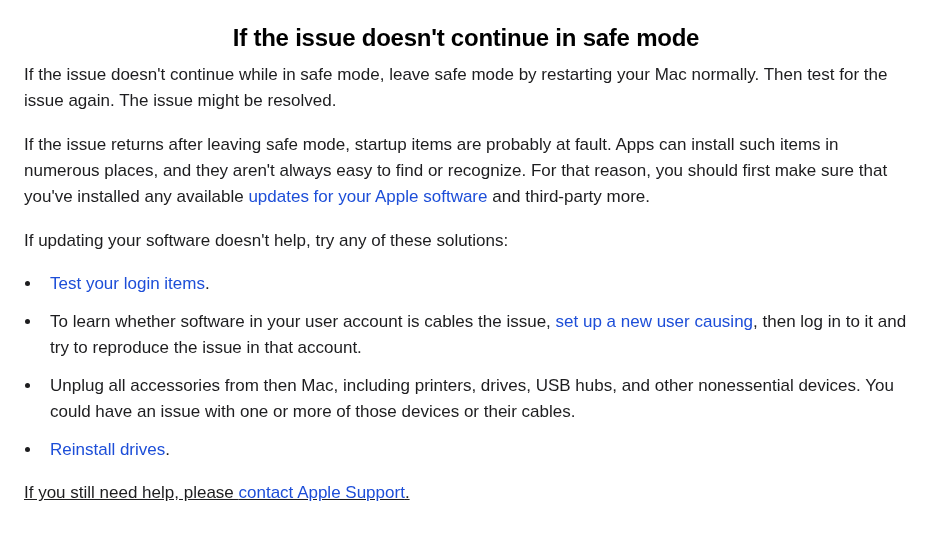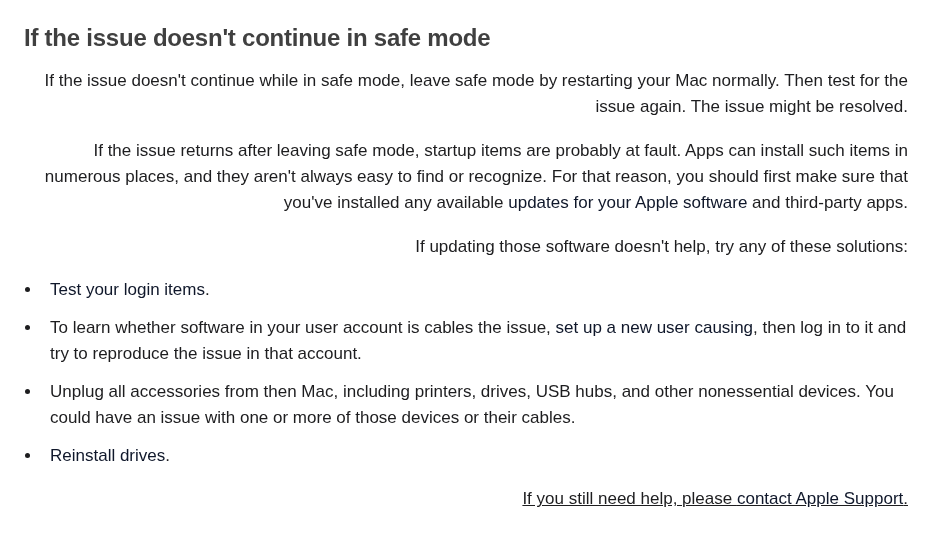--- a/index.html
+++ b/index.html
@@ -13,62 +13,62 @@
       color: #1d1d1f;
       padding: 20px 24px;
       width: 932px;
       font-size: 17px;
       line-height: 1.52;
       -webkit-font-smoothing: antialiased;
     }
     h2 {
       font-size: 24px;
       font-weight: 600;
-      color: #404040;
-      margin-bottom: 12px;
+      color: #000000;
+      margin-bottom: 6px;
       letter-spacing: -0.01em;
+      text-align: center;
     }
     p {
       margin-bottom: 18px;
       color: #1d1d1f;
-      text-align: right;
     }
     p:last-child {
       margin-bottom: 0;
       text-decoration: underline;
     }
     ul {
       margin-bottom: 18px;
       padding-left: 18px;
     }
     li {
       margin-bottom: 12px;
       padding-left: 8px;
     }
     li::marker {
       color: #1d1d1f;
     }
     a {
-      color: #0f172a;
+      color: #1d4ed8;
       text-decoration: none;
       cursor: pointer;
     }
   </style>
 </head>
 <body>
 
 <h2>If the issue doesn't continue in safe mode</h2>
 
 <p>If the issue doesn't continue while in safe mode, leave safe mode by restarting your Mac normally. Then test for the issue again. The issue might be resolved.</p>
 
 <p>
-  <span>If the issue returns after leaving safe mode, startup items are probably at fault. Apps can install such items in numerous places, and they aren't always easy to find or recognize. For that reason, you should first make sure that you've installed any available </span><a>updates for your Apple software</a><span> and third-party apps.</span>
+  <span>If the issue returns after leaving safe mode, startup items are probably at fault. Apps can install such items in numerous places, and they aren't always easy to find or recognize. For that reason, you should first make sure that you've installed any available </span><a>updates for your Apple software</a><span> and third-party more.</span>
 </p>
 
-<p>If updating those software doesn't help, try any of these solutions:</p>
+<p>If updating your software doesn't help, try any of these solutions:</p>
 
 <ul>
   <li>
     <a>Test your login items</a><span>.</span>
   </li>
   <li>
     <span>To learn whether software in your user account is cables the issue, </span><a>set up a new user causing</a><span>, then log in to it and try to reproduce the issue in that account.</span>
   </li>
   <li>Unplug all accessories from then Mac, including printers, drives, USB hubs, and other nonessential devices. You could have an issue with one or more of those devices or their cables.</li>
   <li>

